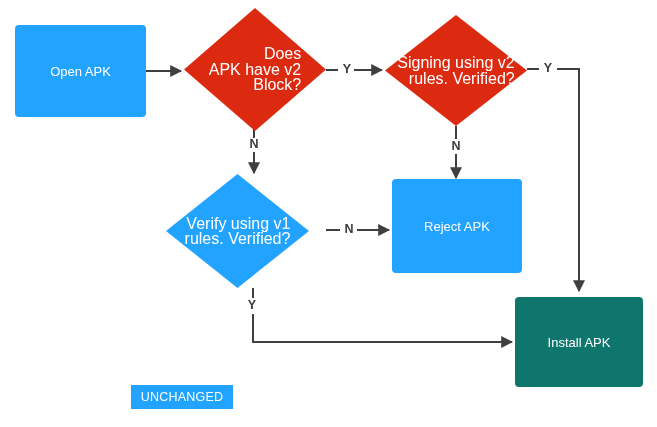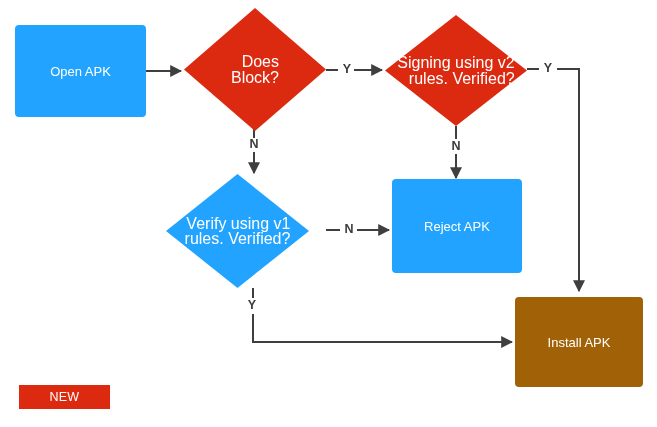--- a/index.html
+++ b/index.html
@@ -138,20 +138,21 @@
     <span>Open APK</span>
   </div>
 
   <div class="diamond-wrap" style="left:184px; top:8px; width:142px; height:123px;">
     <svg class="diamond-shape" viewBox="0 0 142 123" xmlns="http://www.w3.org/2000/svg">
       <polygon points="71,0 142,61.5 71,123 0,61.5" fill="#DC2A10"></polygon>
     </svg>
     <div class="diamond-label">
       <div>
         <div>Does</div>
+        <div>APK have v2</div>
         <div>Block?</div>
       </div>
     </div>
   </div>
 
   <div class="diamond-wrap" style="left:385px; top:15px; width:142px; height:111px;">
     <svg class="diamond-shape" viewBox="0 0 142 111" xmlns="http://www.w3.org/2000/svg">
       <polygon points="71,0 142,55.5 71,111 0,55.5" fill="#DC2A10"></polygon>
     </svg>
     <div class="diamond-label">
@@ -171,34 +172,34 @@
         <div>Verify using v1</div>
         <div>rules. Verified?</div>
       </div>
     </div>
   </div>
 
   <div class="node rect-node" style="left:392px; top:179px; width:130px; height:94px; background:#21A3FF;text-align:center;">
     <span>Reject APK</span>
   </div>
 
-  <div class="node rect-node" style="left:515px; top:297px; width:128px; height:90px; background:#a16207;">
+  <div class="node rect-node" style="left:515px; top:297px; width:128px; height:90px; background:#0f766e;">
     <span>Install APK</span>
   </div>
 
   <div class="edge-label" style="left:341px; top:63px; width:12px;">Y</div>
 
   <div class="edge-label" style="left:247px; top:138px; width:14px;">N</div>
 
   <div class="edge-label" style="left:542px; top:62px; width:12px;">Y</div>
 
   <div class="edge-label" style="left:449px; top:140px; width:14px;">N</div>
 
   <div class="edge-label" style="left:342px; top:223px; width:14px;">N</div>
 
   <div class="edge-label" style="left:246px; top:299px; width:12px;">Y</div>
 
-  <div class="legend-chip" style="left:19px; top:385px; width:91px; height:24px; background:#DC2A10;">
-    <span>NEW</span>
-  </div>
-
+
+  <div class="legend-chip" style="left:131px; top:385px; width:102px; height:24px; background:#21A3FF;">
+    <span>UNCHANGED</span>
+  </div>
 
 </div>
 
 </body></html>

